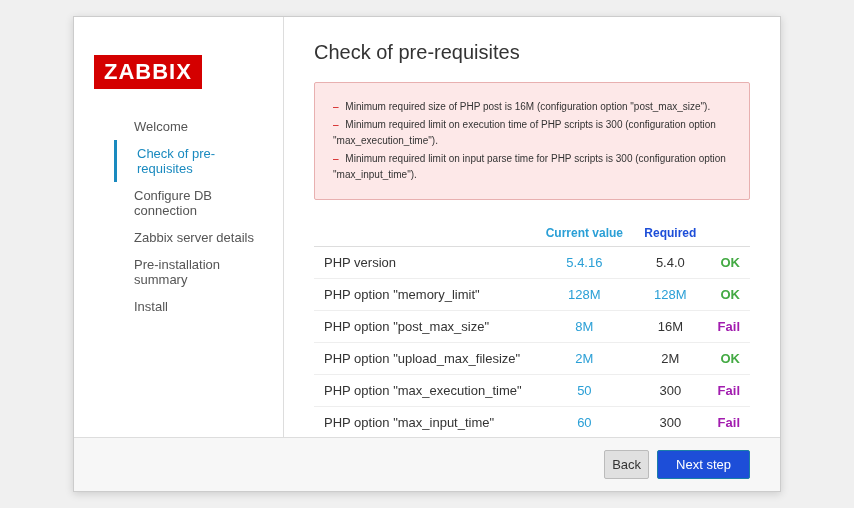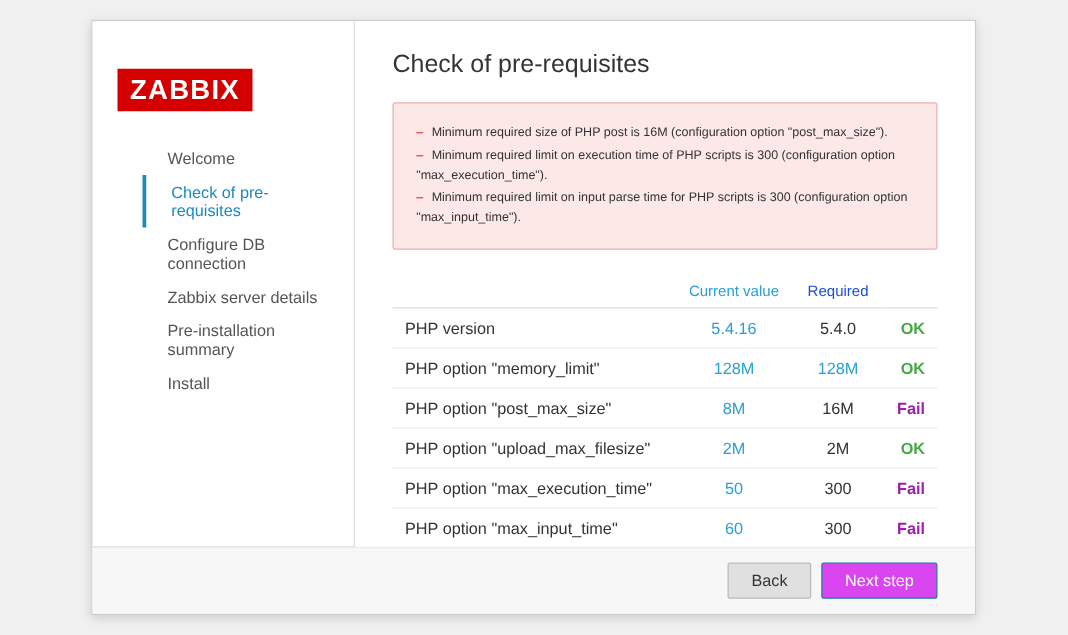--- a/index.html
+++ b/index.html
@@ -101,21 +101,21 @@
       border-collapse: collapse;
       margin-top: 4px;
     }
     .check-table thead tr {
       border-bottom: 1px solid #ddd;
     }
     .check-table thead th {
       padding: 6px 10px;
       text-align: left;
       color: #777;
-      font-weight: normal;
+      font-weight: bold;
       font-size: 12px;
     }
     .check-table thead th.col-current {
       text-align: center;
       color: #2a9fd6;
     }
     .check-table thead th.col-required {
       text-align: center;
       color: #1d4ed8;
     }
@@ -150,27 +150,27 @@
       align-items: center;
       padding: 12px 30px;
       border-top: 1px solid #ddd;
       background: #f7f7f7;
       gap: 8px;
     }
     .btn-back {
       background: #e0e0e0;
       border: 1px solid #bbb;
       color: #333;
-      padding: 6px 18px;
+      padding: 6px 7px;
       font-size: 13px;
       cursor: pointer;
       border-radius: 2px;
     }
     .btn-next {
-      background: #d946ef;
+      background: #1d4ed8;
       border: 1px solid #1a7fa8;
       color: #fff;
       padding: 6px 18px;
       font-size: 13px;
       cursor: pointer;
       border-radius: 2px;
     }
   </style>
 </head>
 <body>

